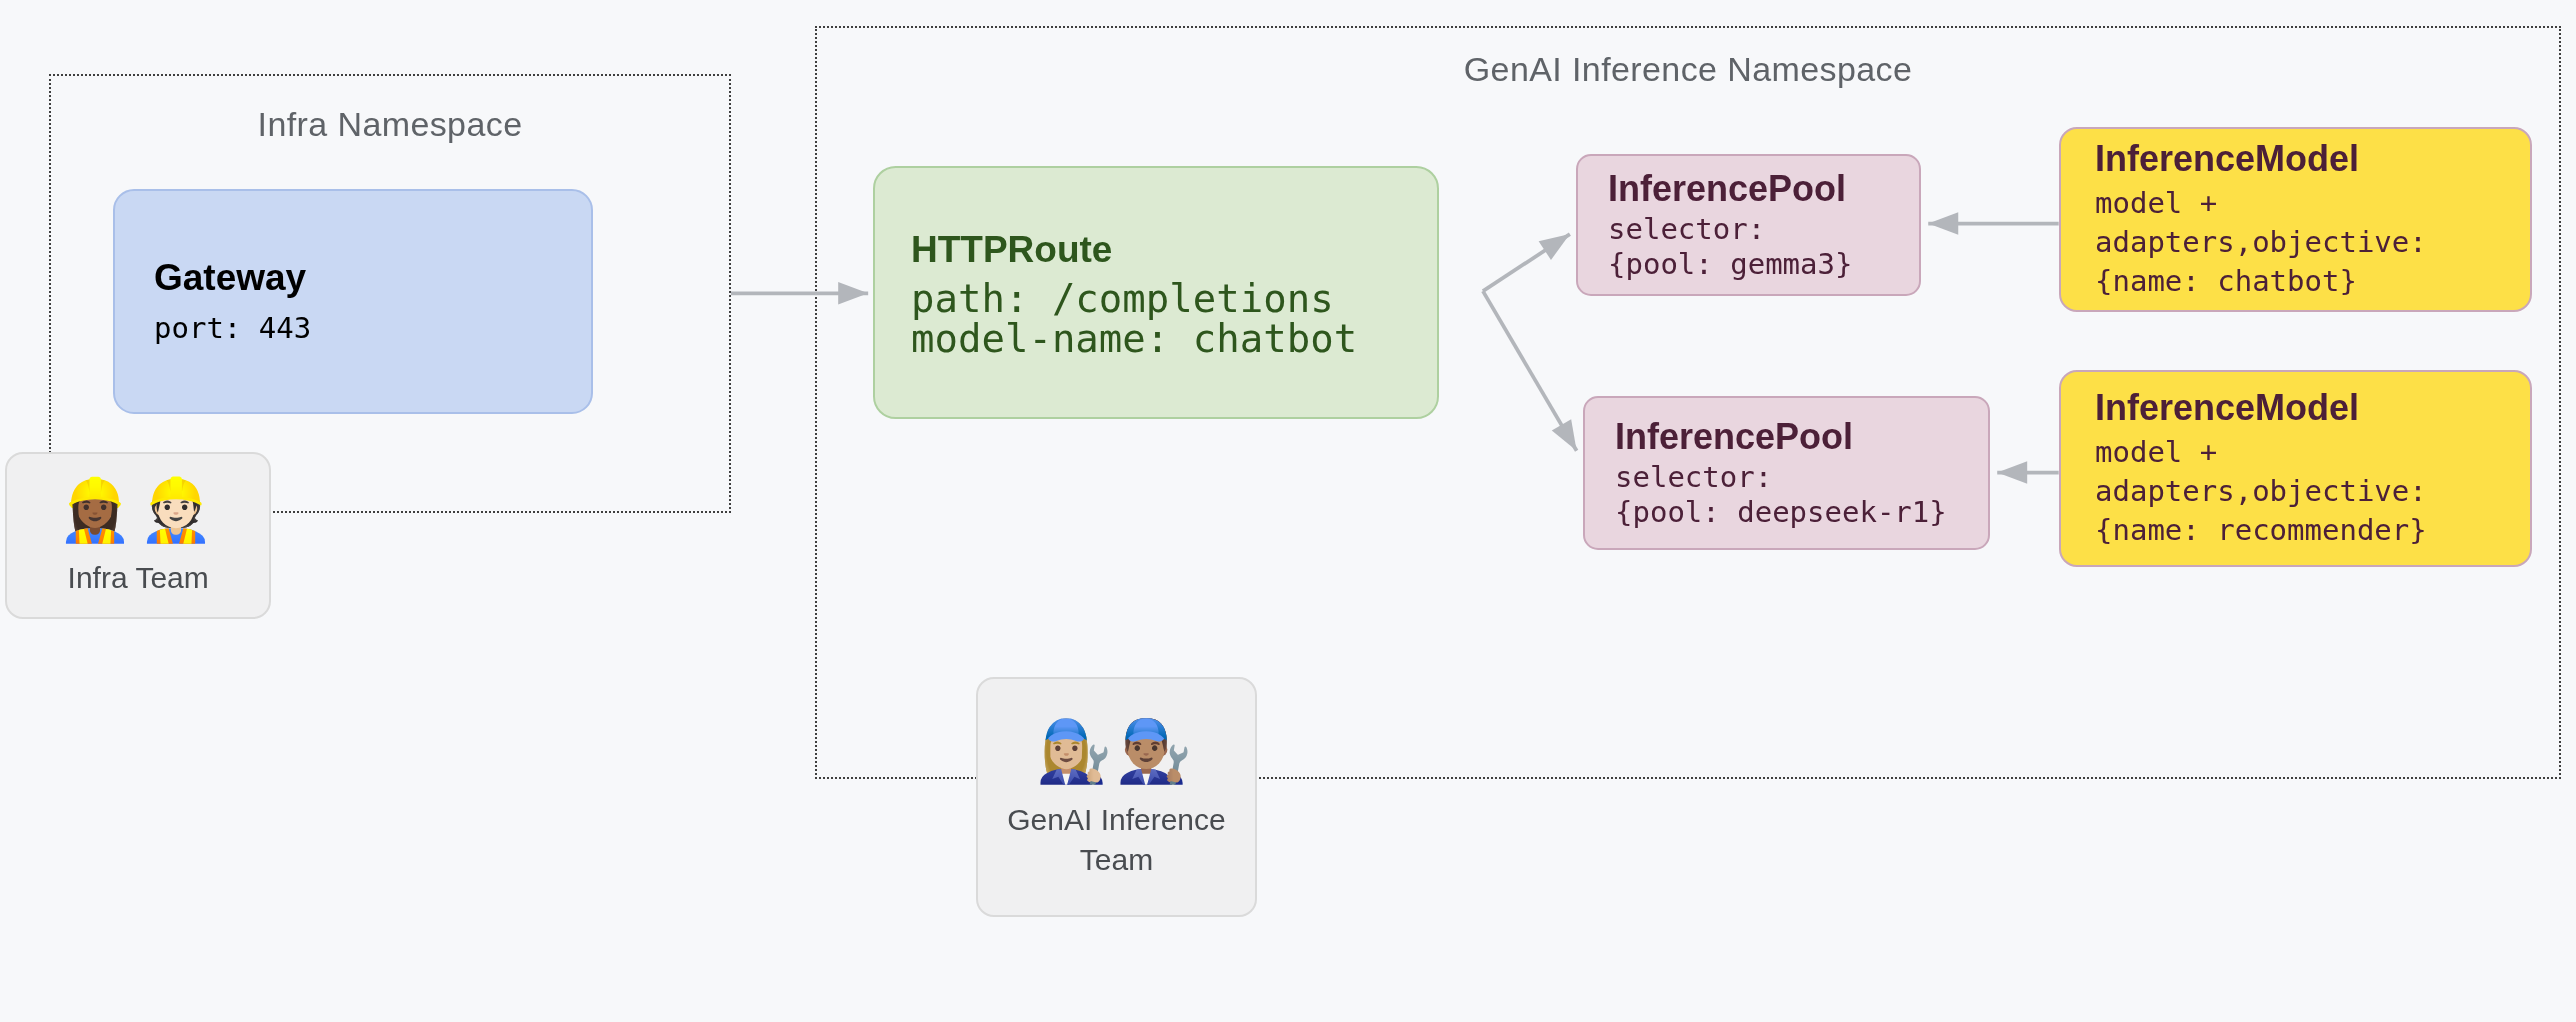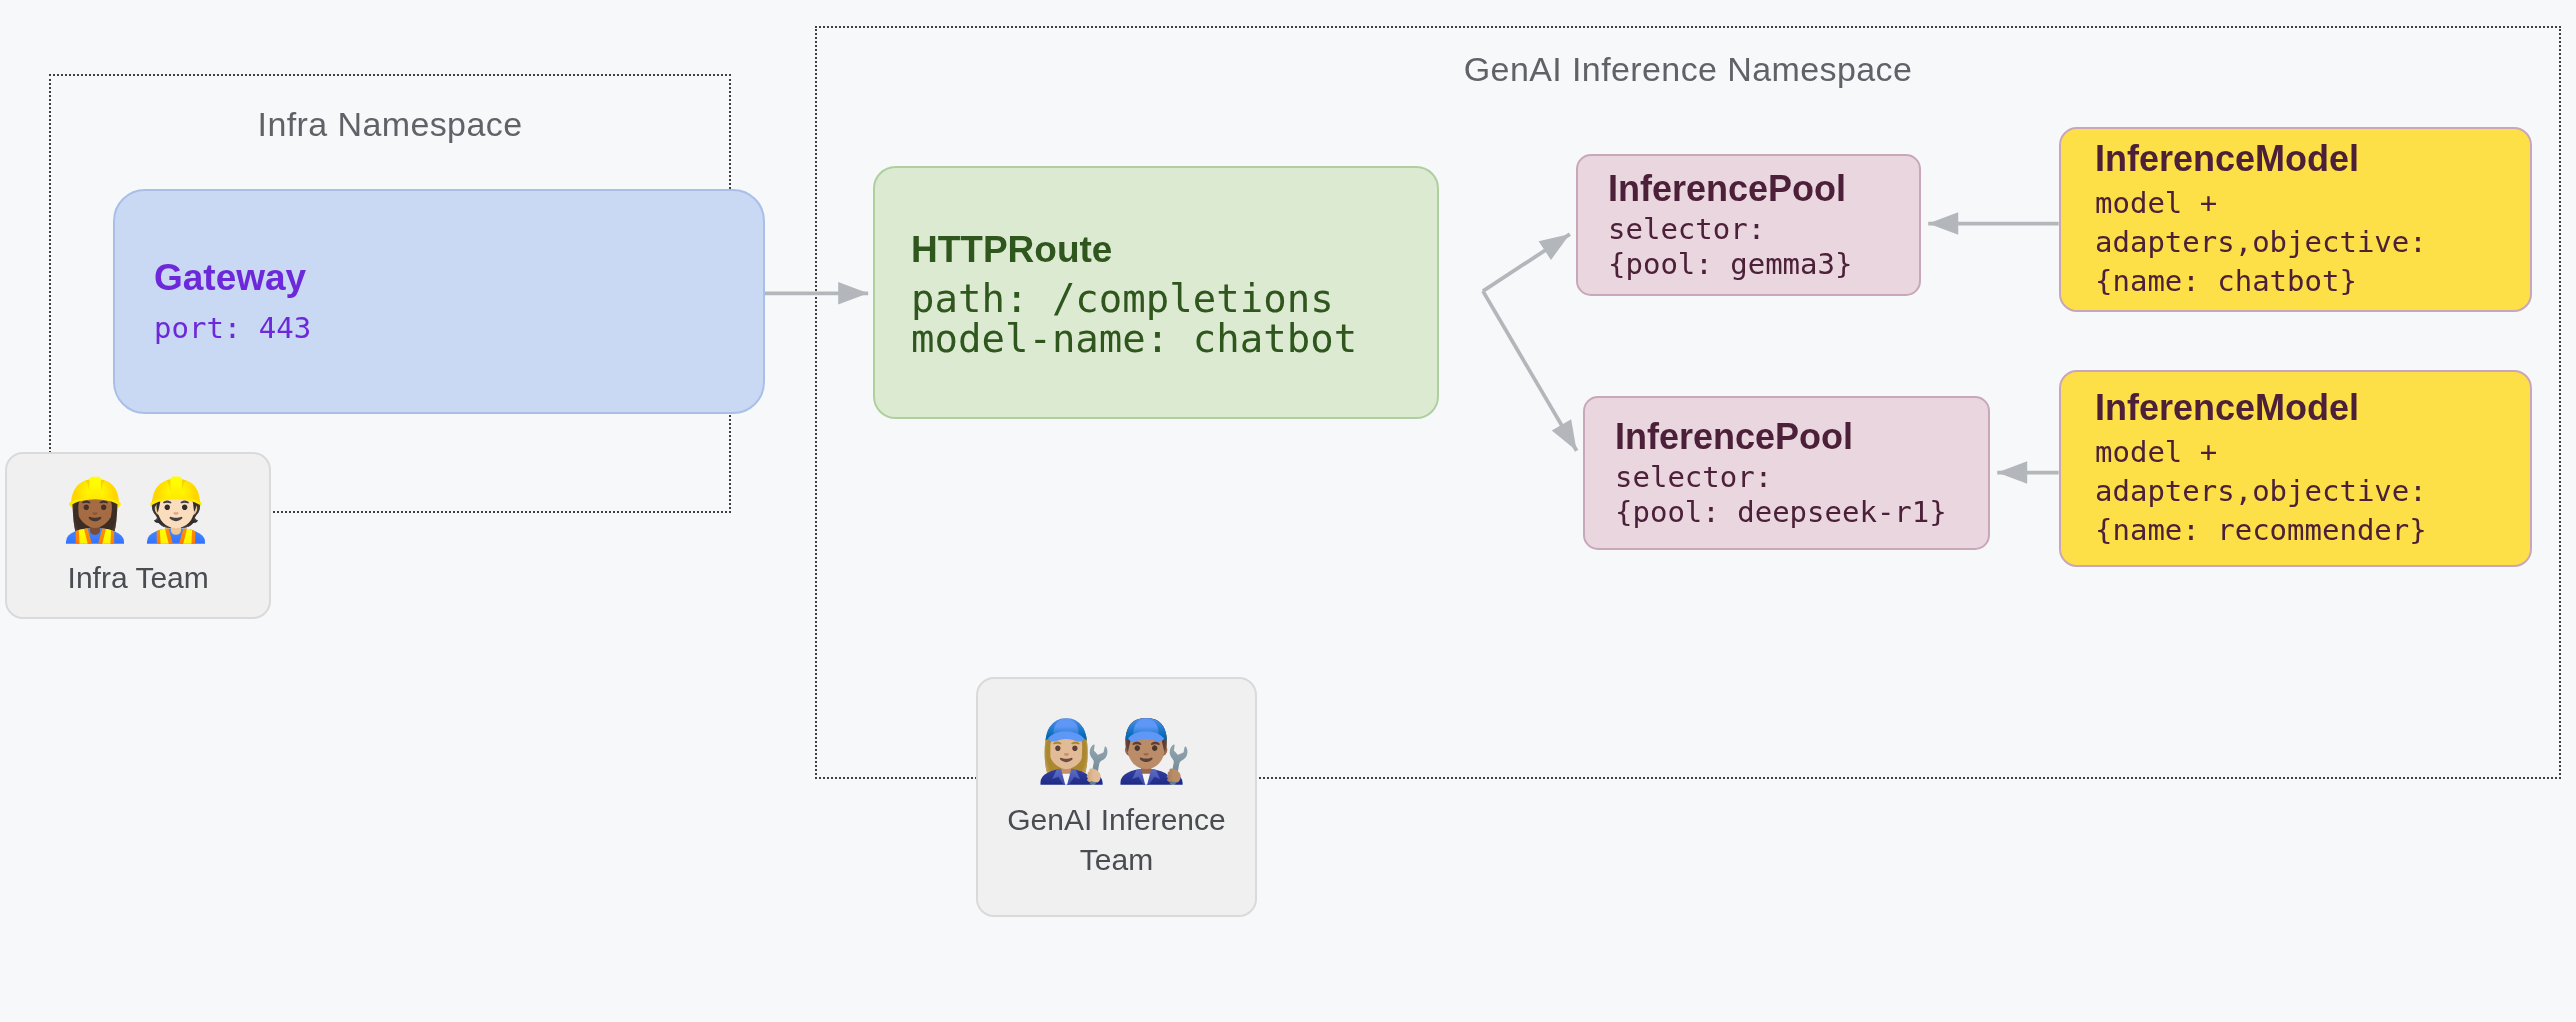--- a/index.html
+++ b/index.html
@@ -37,26 +37,26 @@
     box-sizing: border-box;
     z-index: 2;
     display: flex;
     flex-direction: column;
     justify-content: center;
   }
   .node-title { font-weight: bold; }
   .code { font-family: "DejaVu Sans Mono", monospace; }
 
   .gateway {
-    left: 113px; top: 189px; width: 652px; height: 225px;
+    left: 113px; top: 189px; width: 480px; height: 225px;
     background: #c9d8f3;
     border: 2.2px solid #a9bfe9;
-    border-radius: 32px;
+    border-radius: 21px;
     padding: 15px 22.5px 15px 39px;
-    color: #6d28d9;
+    color: #000000;
   }
   .gateway .node-title { font-size: 37px; line-height: 46px; margin-bottom: 7.5px; }
   .gateway .code { font-size: 29px; line-height: 39px; }
 
   .httproute {
     left: 873px; top: 166px; width: 566px; height: 253px;
     background: #dcead2;
     border: 2.2px solid #aed0a0;
     border-radius: 22.5px;
     padding: 15px 22.5px 15px 36px;

